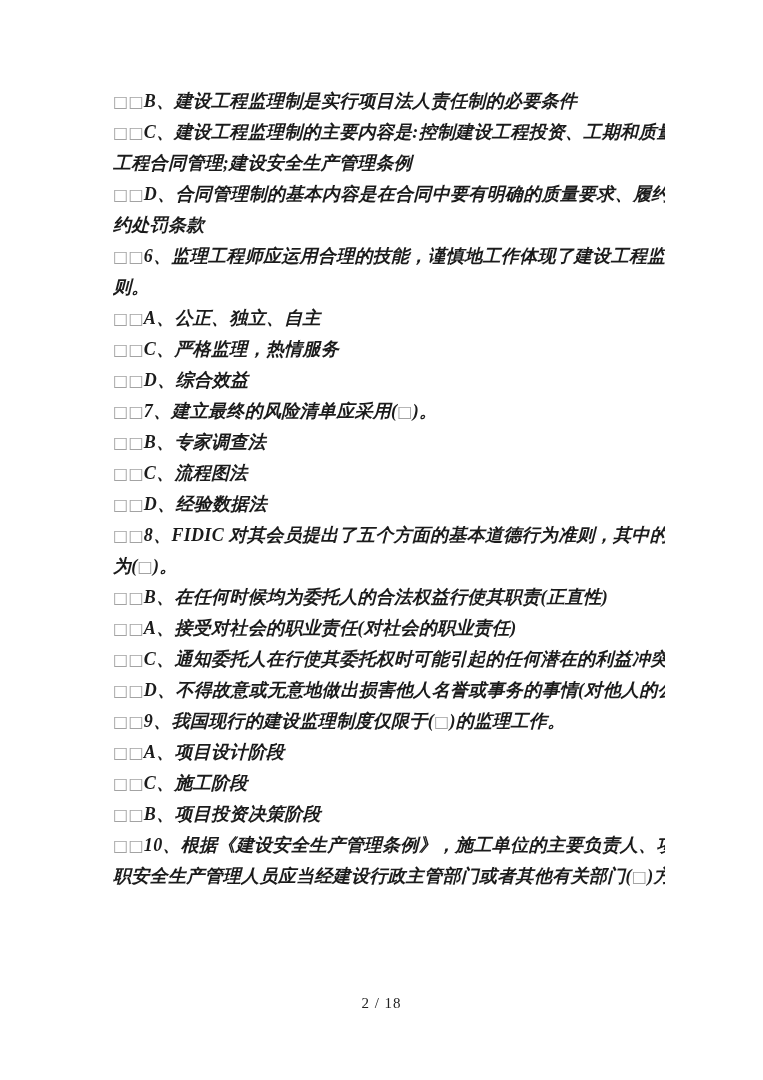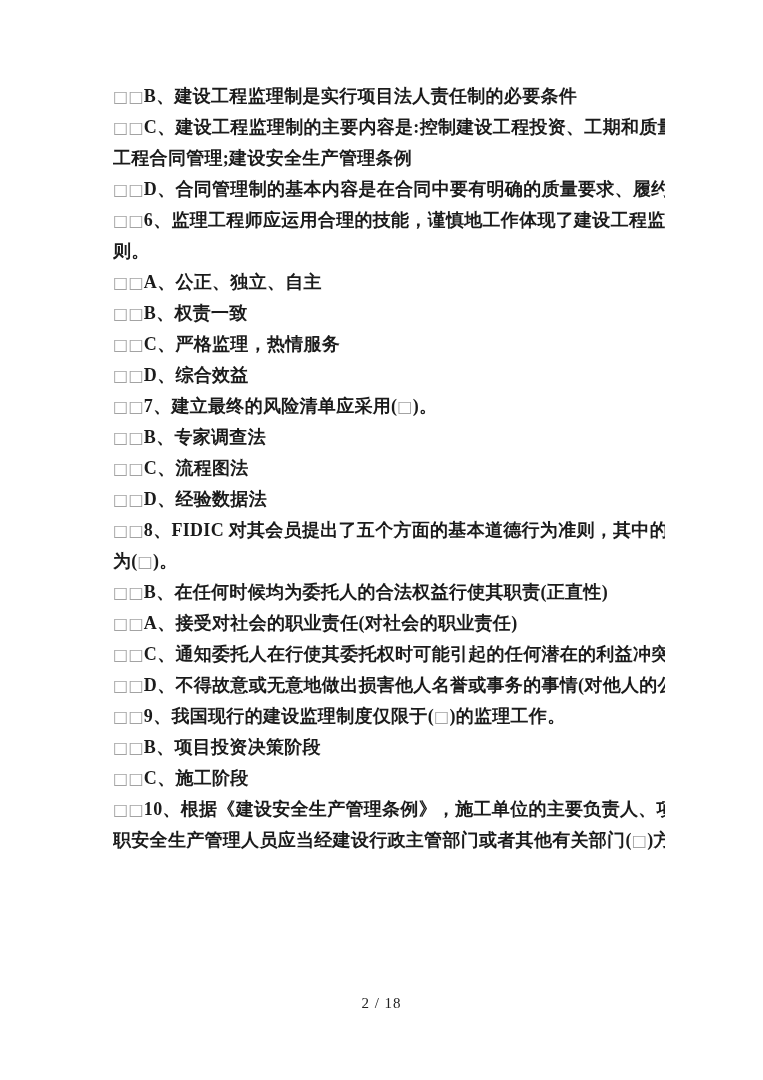--- a/index.html
+++ b/index.html
@@ -18,27 +18,28 @@
   }
   .content {
     position: absolute;
     left: 113px;
     top: 86px;
     width: 552px;
     overflow: hidden;
   }
   .line {
     font-size: 18px;
-    line-height: 20px;
+    line-height: 31px;
     height: 31px;
     white-space: nowrap;
     overflow: hidden;
     color: #1b1b1b;
     font-weight: bold;
     letter-spacing: 0.3px;
+    font-style: italic;
   }
   
   .ph {
     color: #a3a3a3;
     font-weight: normal;
     font-family: "DejaVu Sans", sans-serif;
     font-size: 16px;
   }
   .footer {
     position: absolute;
@@ -55,38 +56,39 @@
 </style>
 </head>
 <body>
 
 <div class="page">
   <div class="content" id="text-block">
       <div class="line"><span class="ph">□</span><span class="ph">□</span>B、建设工程监理制是实行项目法人责任制的必要条件</div>
       <div class="line"><span class="ph">□</span><span class="ph">□</span>C、建设工程监理制的主要内容是:控制建设工程投资、工期和质量;进行建设</div>
       <div class="line">工程合同管理;建设安全生产管理条例</div>
       <div class="line"><span class="ph">□</span><span class="ph">□</span>D、合同管理制的基本内容是在合同中要有明确的质量要求、履约担保和违</div>
+      <div class="line">约处罚条款</div>
       <div class="line"><span class="ph">□</span><span class="ph">□</span>6、监理工程师应运用合理的技能，谨慎地工作体现了建设工程监理实施的()原</div>
       <div class="line">则。</div>
       <div class="line"><span class="ph">□</span><span class="ph">□</span>A、公正、独立、自主</div>
-      <div class="line"><span class="ph">□</span><span class="ph">□</span>B、权责一致</div>
       <div class="line"><span class="ph">□</span><span class="ph">□</span>C、严格监理，热情服务</div>
       <div class="line"><span class="ph">□</span><span class="ph">□</span>D、综合效益</div>
       <div class="line"><span class="ph">□</span><span class="ph">□</span>7、建立最终的风险清单应采用(<span class="ph">□</span>)。</div>
       <div class="line"><span class="ph">□</span><span class="ph">□</span>B、专家调查法</div>
       <div class="line"><span class="ph">□</span><span class="ph">□</span>C、流程图法</div>
       <div class="line"><span class="ph">□</span><span class="ph">□</span>D、经验数据法</div>
       <div class="line"><span class="ph">□</span><span class="ph">□</span>8、FIDIC 对其会员提出了五个方面的基本道德行为准则，其中的公正性要求</div>
       <div class="line">为(<span class="ph">□</span>)。</div>
       <div class="line"><span class="ph">□</span><span class="ph">□</span>B、在任何时候均为委托人的合法权益行使其职责(正直性)</div>
       <div class="line"><span class="ph">□</span><span class="ph">□</span>A、接受对社会的职业责任(对社会的职业责任)</div>
       <div class="line"><span class="ph">□</span><span class="ph">□</span>C、通知委托人在行使其委托权时可能引起的任何潜在的利益冲突</div>
       <div class="line"><span class="ph">□</span><span class="ph">□</span>D、不得故意或无意地做出损害他人名誉或事务的事情(对他人的公正)</div>
       <div class="line"><span class="ph">□</span><span class="ph">□</span>9、我国现行的建设监理制度仅限于(<span class="ph">□</span>)的监理工作。</div>
+      <div class="line"><span class="ph">□</span><span class="ph">□</span>A、项目设计阶段</div>
+      <div class="line"><span class="ph">□</span><span class="ph">□</span>C、施工阶段</div>
       <div class="line"><span class="ph">□</span><span class="ph">□</span>B、项目投资决策阶段</div>
-      <div class="line"><span class="ph">□</span><span class="ph">□</span>C、施工阶段</div>
       <div class="line"><span class="ph">□</span><span class="ph">□</span>10、根据《建设安全生产管理条例》，施工单位的主要负责人、项目负责人、专</div>
       <div class="line">职安全生产管理人员应当经建设行政主管部门或者其他有关部门(<span class="ph">□</span>)方可任职。</div>
     </div>
   <div class="footer">
     <span>2 / 18</span>
   </div>
 </div>
 
 </body></html>

